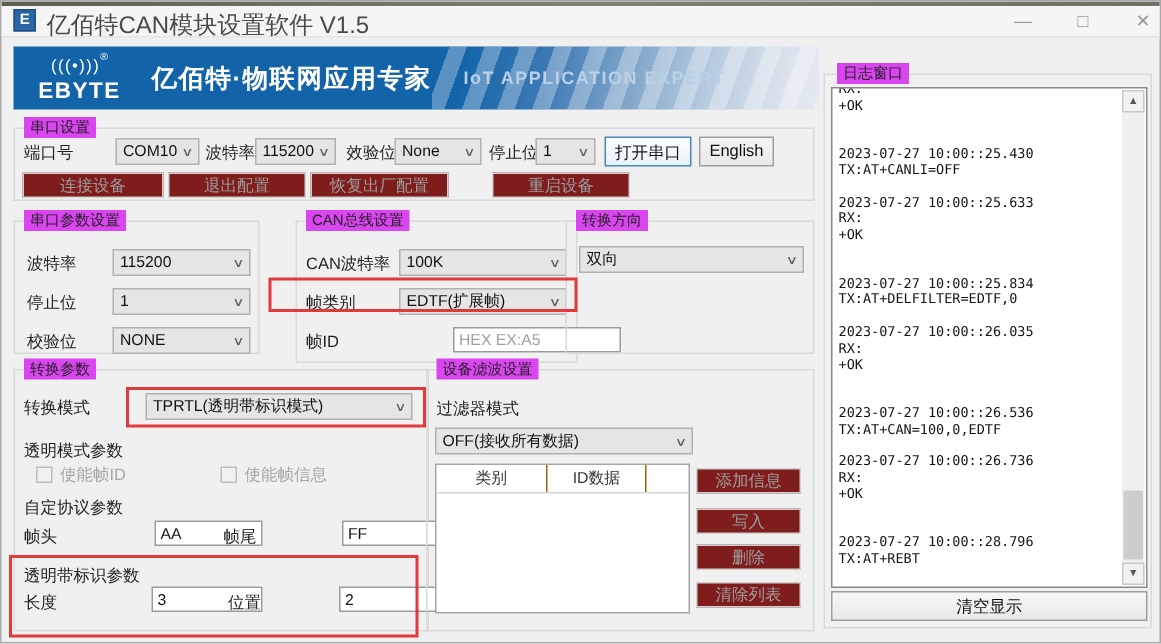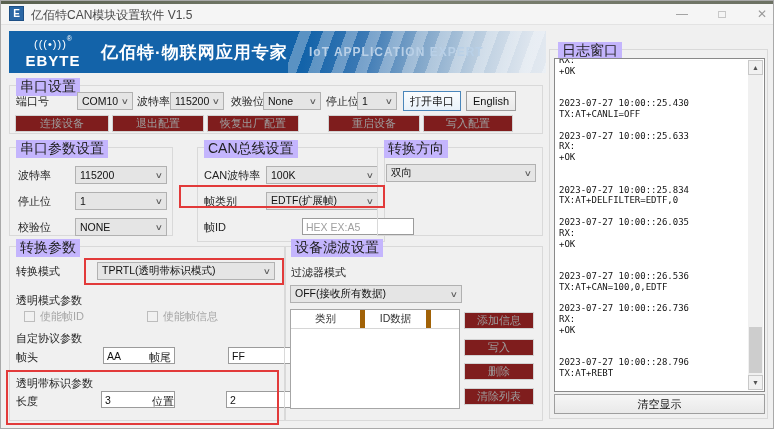--- a/index.html
+++ b/index.html
@@ -1,49 +1,49 @@
 <!DOCTYPE html>
 <html><head>
 <meta charset="utf-8">
 <style>
   html,body{margin:0;padding:0;background:#d8d8d8;font-family:"Liberation Sans",sans-serif;}
   #app{position:relative;width:774px;height:429px;background:#f0f0f0;border:1px solid #a9a9a9;box-sizing:border-box;overflow:hidden;}
   .desktop-strip{position:absolute;left:0;top:0;width:774px;height:3px;background:linear-gradient(to right,#59604f,#7d8272,#6c7163);}
   
   .titlebar{position:absolute;left:0;top:3px;width:774px;height:20px;background:#f5f5f5;border-bottom:1px solid #e3e3e3;}
   .appicon{position:absolute;left:8px;top:2px;width:15px;height:15px;background:#2b67a5;color:#fff;font-size:10px;font-weight:bold;display:flex;align-items:center;justify-content:center;border:1px solid #1d4f85;box-sizing:border-box;}
-  .apptitle{position:absolute;left:30px;top:3px;font-size:12px;color:#4a4a4a;}
+  .apptitle{position:absolute;left:30px;top:3px;font-size:16px;color:#4a4a4a;}
   .winctl{position:absolute;top:0;width:34px;height:20px;display:flex;align-items:center;justify-content:center;color:#9a9a9a;font-size:12px;}
   
   .banner{position:absolute;left:8px;top:30px;width:537px;height:42px;background:linear-gradient(100deg,#1363a9 0%,#1363a9 55%,#3d7ab5 66%,#7fa5c9 76%,#b7cbde 86%,#dde5ee 96%,#e3e9f0 100%);overflow:hidden;}
   .banner-stripes{position:absolute;left:52%;top:0;width:48%;height:100%;background:repeating-linear-gradient(110deg,rgba(255,255,255,0) 0 11px,rgba(255,255,255,0.30) 11px 22px);}
   .logo{position:absolute;left:12px;top:4px;width:64px;text-align:center;color:#fff;line-height:1;}
   .logo .ant{font-size:11px;letter-spacing:1px;}
   .logo .reg{font-size:7px;vertical-align:top;}
   .logo .brand{font-size:15px;font-weight:bold;letter-spacing:1px;margin-top:2px;}
   .slogan-cn{position:absolute;left:92px;top:10px;font-size:17px;font-weight:bold;color:#ffffff;letter-spacing:1px;}
   .slogan-en{position:absolute;left:300px;top:14px;font-size:12px;font-weight:bold;color:#b9d0e7;letter-spacing:1px;}
   
   .group{position:absolute;border:1px solid #d9d9d9;box-sizing:border-box;}
-  .gtitle{position:absolute;top:-8px;left:6px;background:#c4b5fd;padding:0 4px;font-size:14px;color:#1f1f1f;white-space:nowrap;}
+  .gtitle{position:absolute;top:-8px;left:6px;background:#d946ef;padding:0 4px;font-size:10px;color:#1f1f1f;white-space:nowrap;}
   .lbl{position:absolute;font-size:11px;color:#1f1f1f;white-space:nowrap;}
   .combo{position:absolute;height:18px;background:#e5e5e5;border:1px solid #b1b1b1;box-sizing:border-box;display:flex;align-items:center;justify-content:space-between;padding:0 4px;font-size:10.5px;color:#111;white-space:nowrap;}
   .combo .chev{color:#5f5f5f;font-size:8px;margin-left:3px;transform:scaleX(1.4);}
   .tinput{position:absolute;height:17px;background:#fff;border:1px solid #9b9b9b;box-sizing:border-box;font-size:10.5px;padding:0 3px;color:#111;font-family:"Liberation Sans",sans-serif;margin-left:36px;}
   .tinput::placeholder{color:#a0a0a0;}
   .btn{position:absolute;display:flex;align-items:center;justify-content:center;font-size:11px;box-sizing:border-box;white-space:nowrap;}
   .btn.primary{background:linear-gradient(#fbfdfe,#e9f2fa);border:1px solid #4a86ba;color:#111;}
   .btn.normal{background:linear-gradient(#f6f6f6,#e9e9e9);border:1px solid #9e9e9e;color:#111;}
   .btn.disabled{background:#7f1d1d;border:1px solid #d2d2d2;color:#9d9d9d;}
   .cb{position:absolute;display:flex;align-items:center;gap:5px;font-size:11px;color:#a6a6a6;}
   .cb .box{width:11px;height:11px;background:#f1f1f1;border:1px solid #bdbdbd;box-sizing:border-box;}
   
   .ftable{position:absolute;background:#fff;border:1px solid #a6a6a6;box-sizing:border-box;}
   .fhead{display:flex;height:18px;border-bottom:1px solid #d6d6d6;}
-  .fhead .hc{display:flex;align-items:center;justify-content:center;font-size:10.5px;color:#333;border-right:5px solid #a16207;box-sizing:border-box;}
+  .fhead .hc{display:flex;align-items:center;justify-content:center;font-size:10.5px;color:#333;border-right:1px solid #a16207;box-sizing:border-box;}
   
   .logbox{position:absolute;background:#fff;border:1px solid #898989;box-sizing:border-box;overflow:hidden;}
   .logtext{position:absolute;left:4px;top:-4px;right:18px;font-family:"DejaVu Sans Mono",monospace;font-size:9px;line-height:10.8px;white-space:pre;color:#141414;}
   .sbar{position:absolute;top:1px;right:1px;bottom:1px;width:15px;background:#f0f0f0;}
   .sb-btn{position:absolute;left:0;width:15px;height:15px;background:#f1f1f1;border:1px solid #c8c8c8;box-sizing:border-box;display:flex;align-items:center;justify-content:center;font-size:7px;color:#555;}
   .sb-thumb{position:absolute;left:1px;width:13px;height:46px;bottom:17px;background:#cdcdcd;}
   .redbox{position:absolute;border:2px solid #e23a3a;box-sizing:border-box;z-index:40;pointer-events:none;}
 </style>
 </head>
 <body>
@@ -109,23 +109,20 @@
         <span>连接设备</span>
       </div>
     <div class="btn disabled" style="left:102px;top:29px;width:92px;height:17px;">
         <span>退出配置</span>
       </div>
     <div class="btn disabled" style="left:197px;top:29px;width:92px;height:17px;">
         <span>恢复出厂配置</span>
       </div>
     <div class="btn disabled" style="left:318px;top:29px;width:92px;height:17px;">
         <span>重启设备</span>
-      </div>
-    <div class="btn disabled" style="left:413px;top:29px;width:90px;height:17px;">
-        <span>写入配置</span>
       </div>
   </div>
 
   <div class="group" style="left:8px;top:146px;width:164px;height:89px;">
     <span class="gtitle">串口参数设置</span>
     <span class="lbl" style="left:8px;top:20px;">波特率</span>
     <div class="combo" style="left:65px;top:18px;width:92px;">
       <span>115200</span>
         <span class="chev">∨</span>
     </div>

